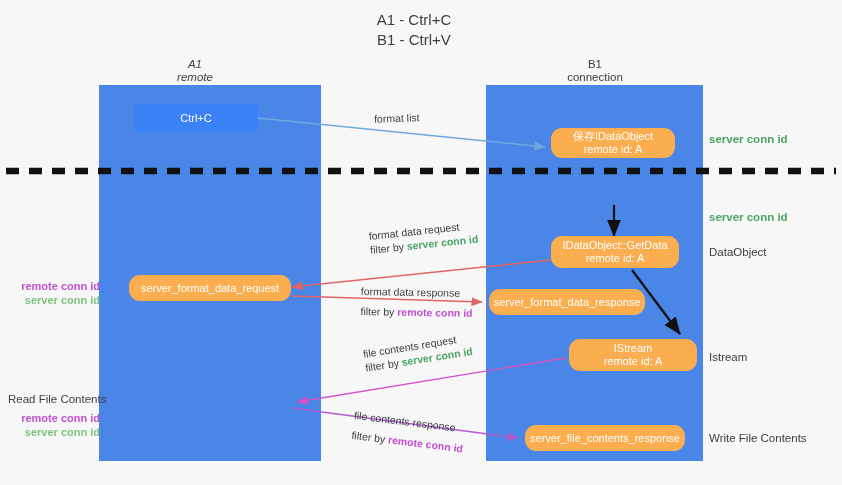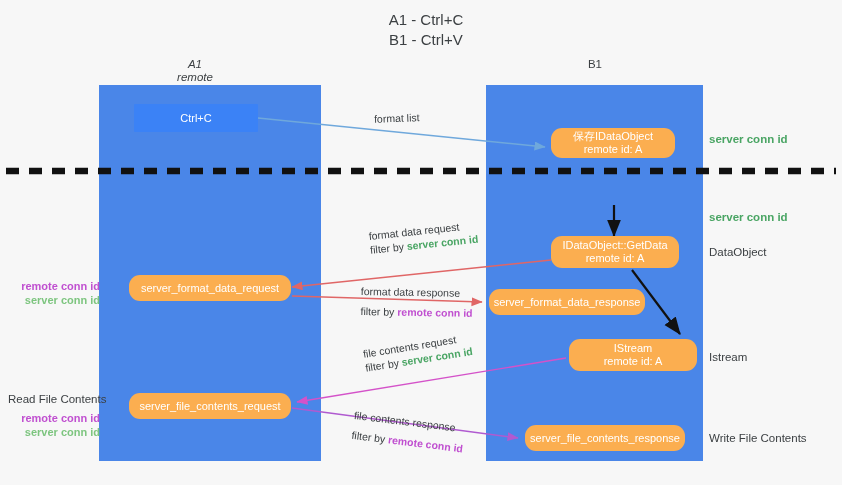--- a/index.html
+++ b/index.html
@@ -9,21 +9,21 @@
     font-family:"Liberation Sans","DejaVu Sans",sans-serif;
     overflow:hidden;
     position:relative;
   }
   #stage{position:absolute;left:0;top:0;width:842px;height:485px;}
 
   .abs{position:absolute;}
 
   
   .title-block{
-    left:16px;top:10px;width:820px;
+    left:4px;top:10px;width:820px;
     text-align:center;
     font-size:15px;color:#3c4043;line-height:20px;
   }
 
   
   .col-head{
     text-align:center;font-size:11.5px;color:#3c4043;line-height:13px;
   }
 
   
@@ -72,20 +72,21 @@
     <div>A1 - Ctrl+C</div>
     <div>B1 - Ctrl+V</div>
   </div>
 
   <div class="abs col-head" style="left:130px;top:58px;width:130px;font-style:italic;">
     <div>A1</div>
     <div>remote</div>
   </div>
   <div class="abs col-head" style="left:530px;top:58px;width:130px;">
     <div>B1</div>
+    <div>connection</div>
   </div>
 
   <div class="abs lane" style="left:99px;top:85px;width:222px;height:376px;"></div>
   <div class="abs lane" style="left:486px;top:85px;width:217px;height:376px;"></div>
 
   <svg class="overlay" viewBox="0 0 842 485">
     <defs>
       <marker id="ah-blue" markerWidth="9" markerHeight="9" refX="7.5" refY="3.2" orient="auto">
         <path d="M0,0 L8,3.2 L0,6.4 z" fill="#6fa8dc"></path>
       </marker>
@@ -143,23 +144,20 @@
   </div>
 
   <div class="abs node orange" style="left:129px;top:275px;width:162px;height:26px;">
     <span>server_format_data_request</span>
   </div>
 
   <div class="abs node orange" style="left:489px;top:289px;width:156px;height:26px;align-items:center;">
     <span>server_format_data_response</span>
   </div>
 
-  <div class="abs node orange" style="left:129px;top:393px;width:162px;height:26px;">
-    <span>server_file_contents_request</span>
-  </div>
 
   <div class="abs node orange" style="left:525px;top:425px;width:160px;height:26px;">
     <span>server_file_contents_response</span>
   </div>
 
   <div class="abs side-label green-txt" style="left:709px;top:132px;">server conn id</div>
 
   <div class="abs side-label green-txt" style="left:709px;top:210px;">server conn id</div>
 
   <div class="abs side-label" style="left:709px;top:245px;">DataObject</div>

